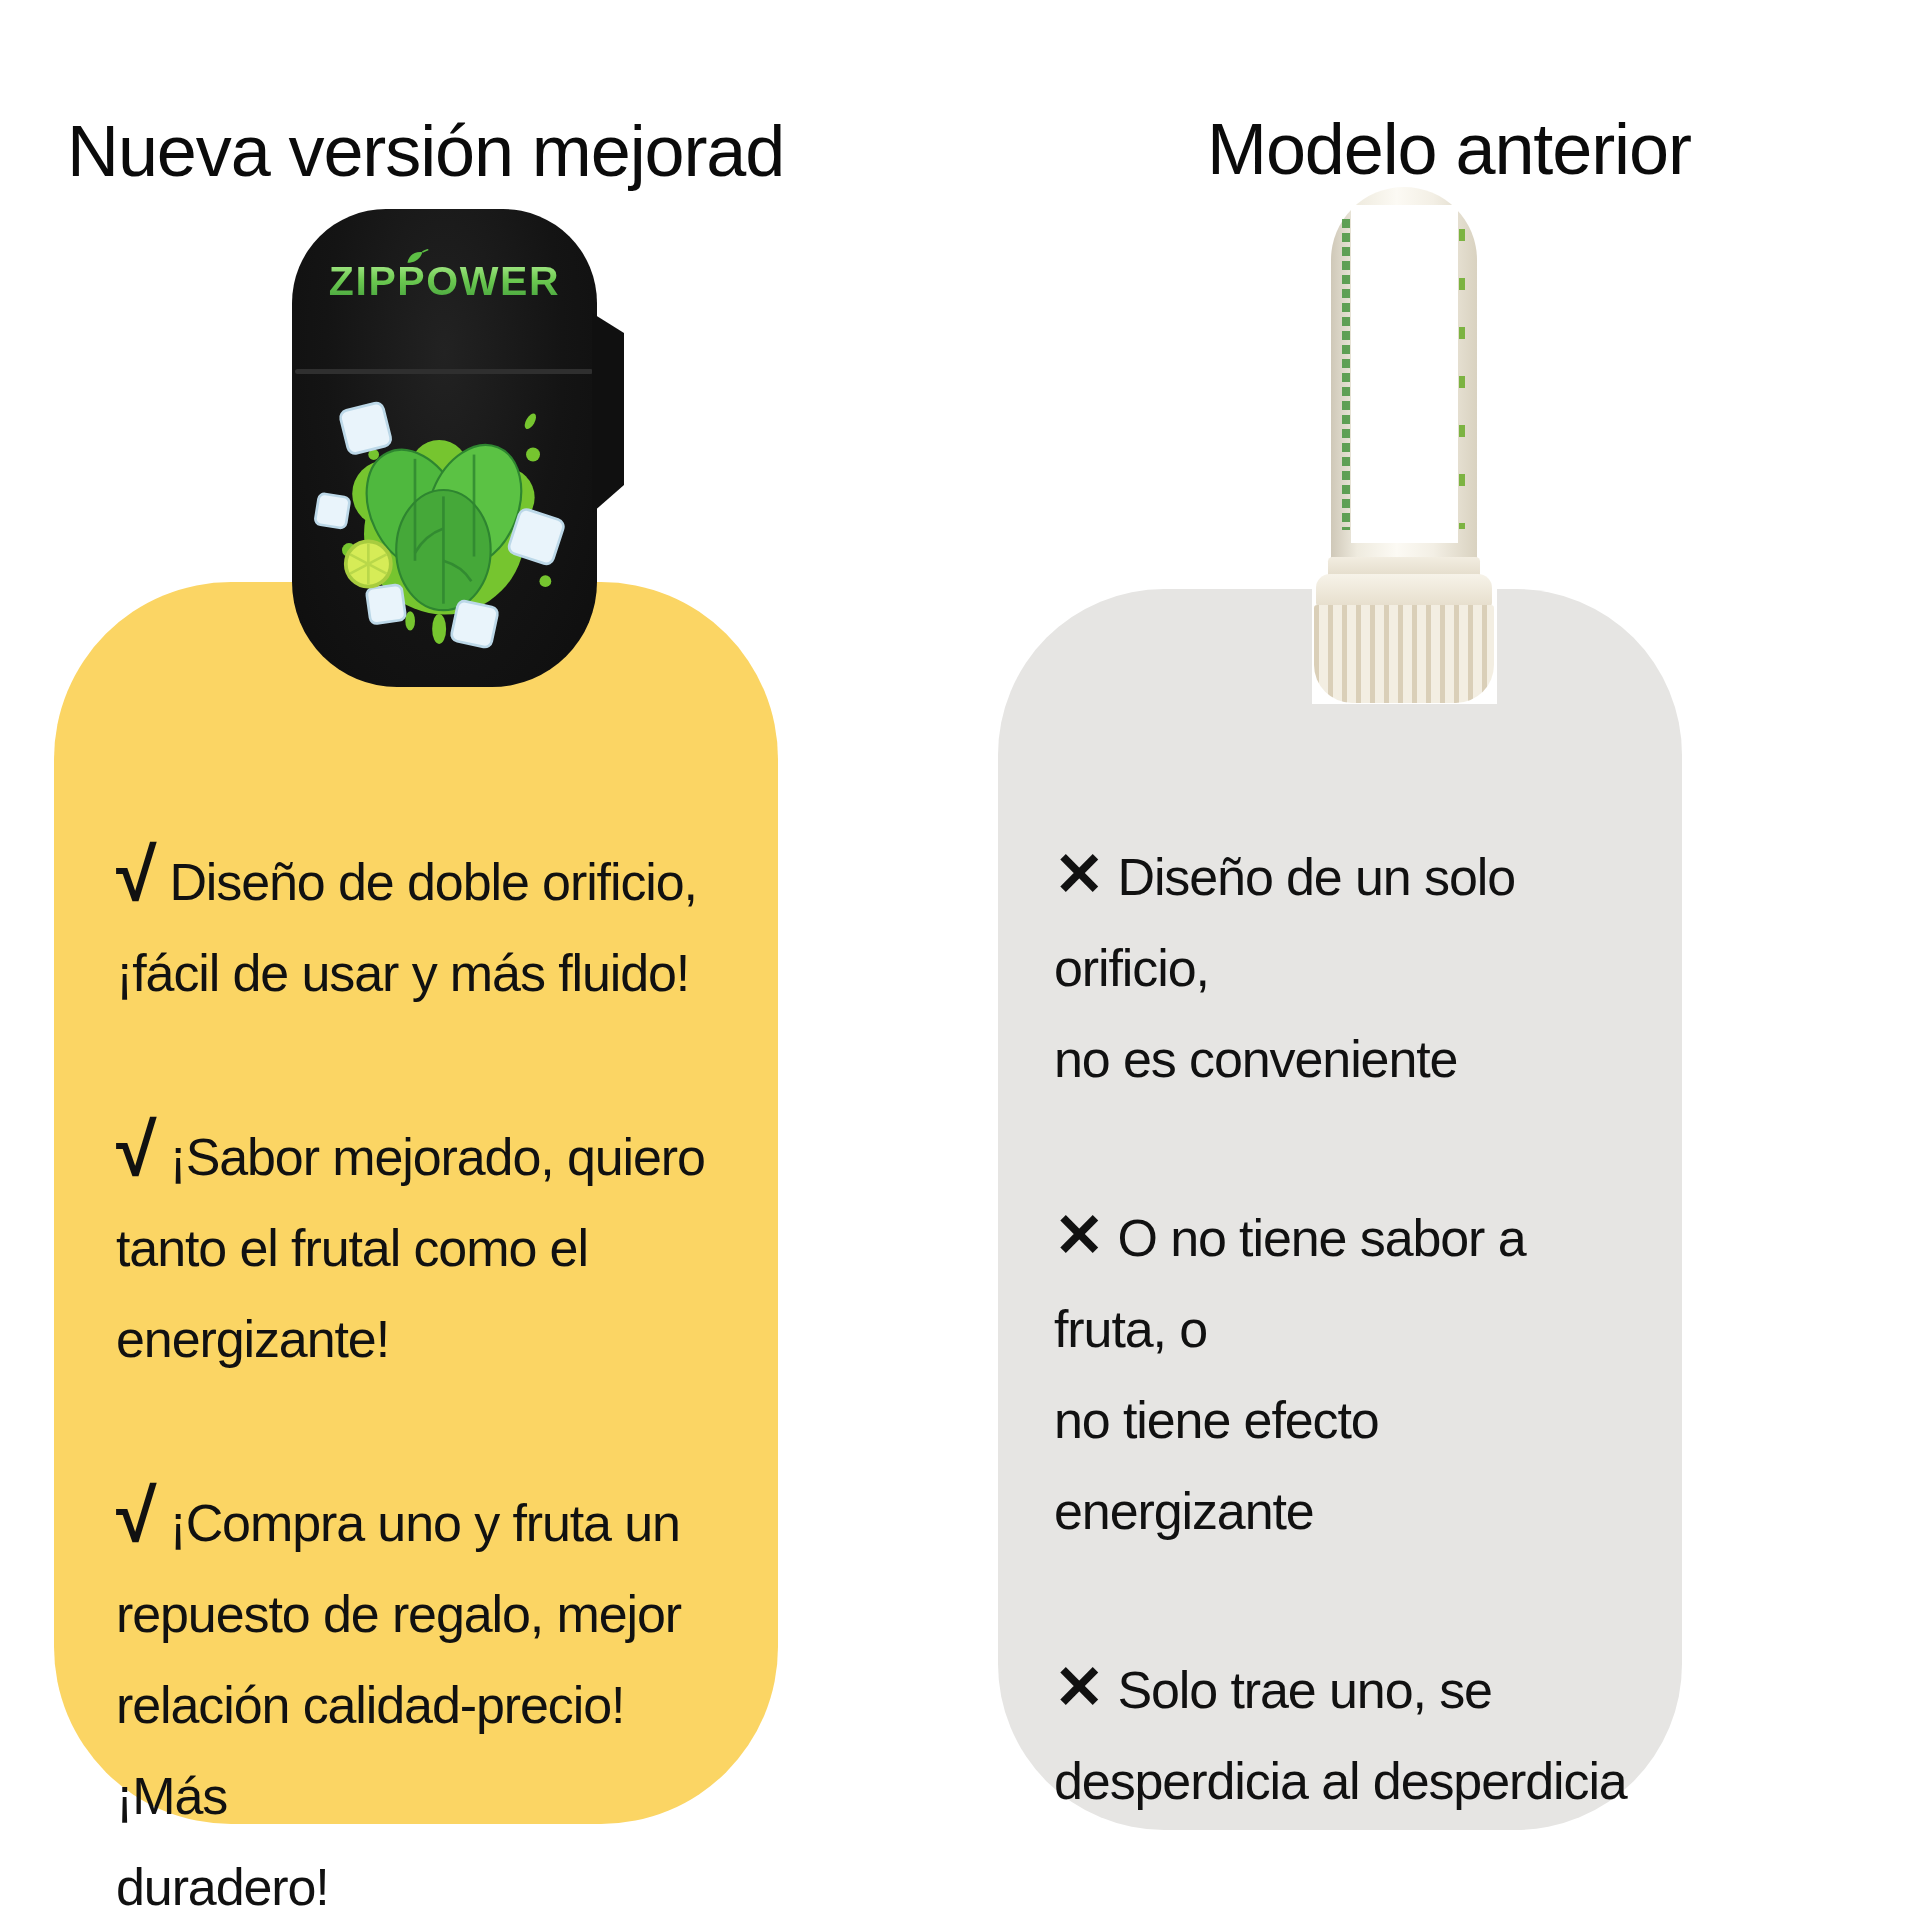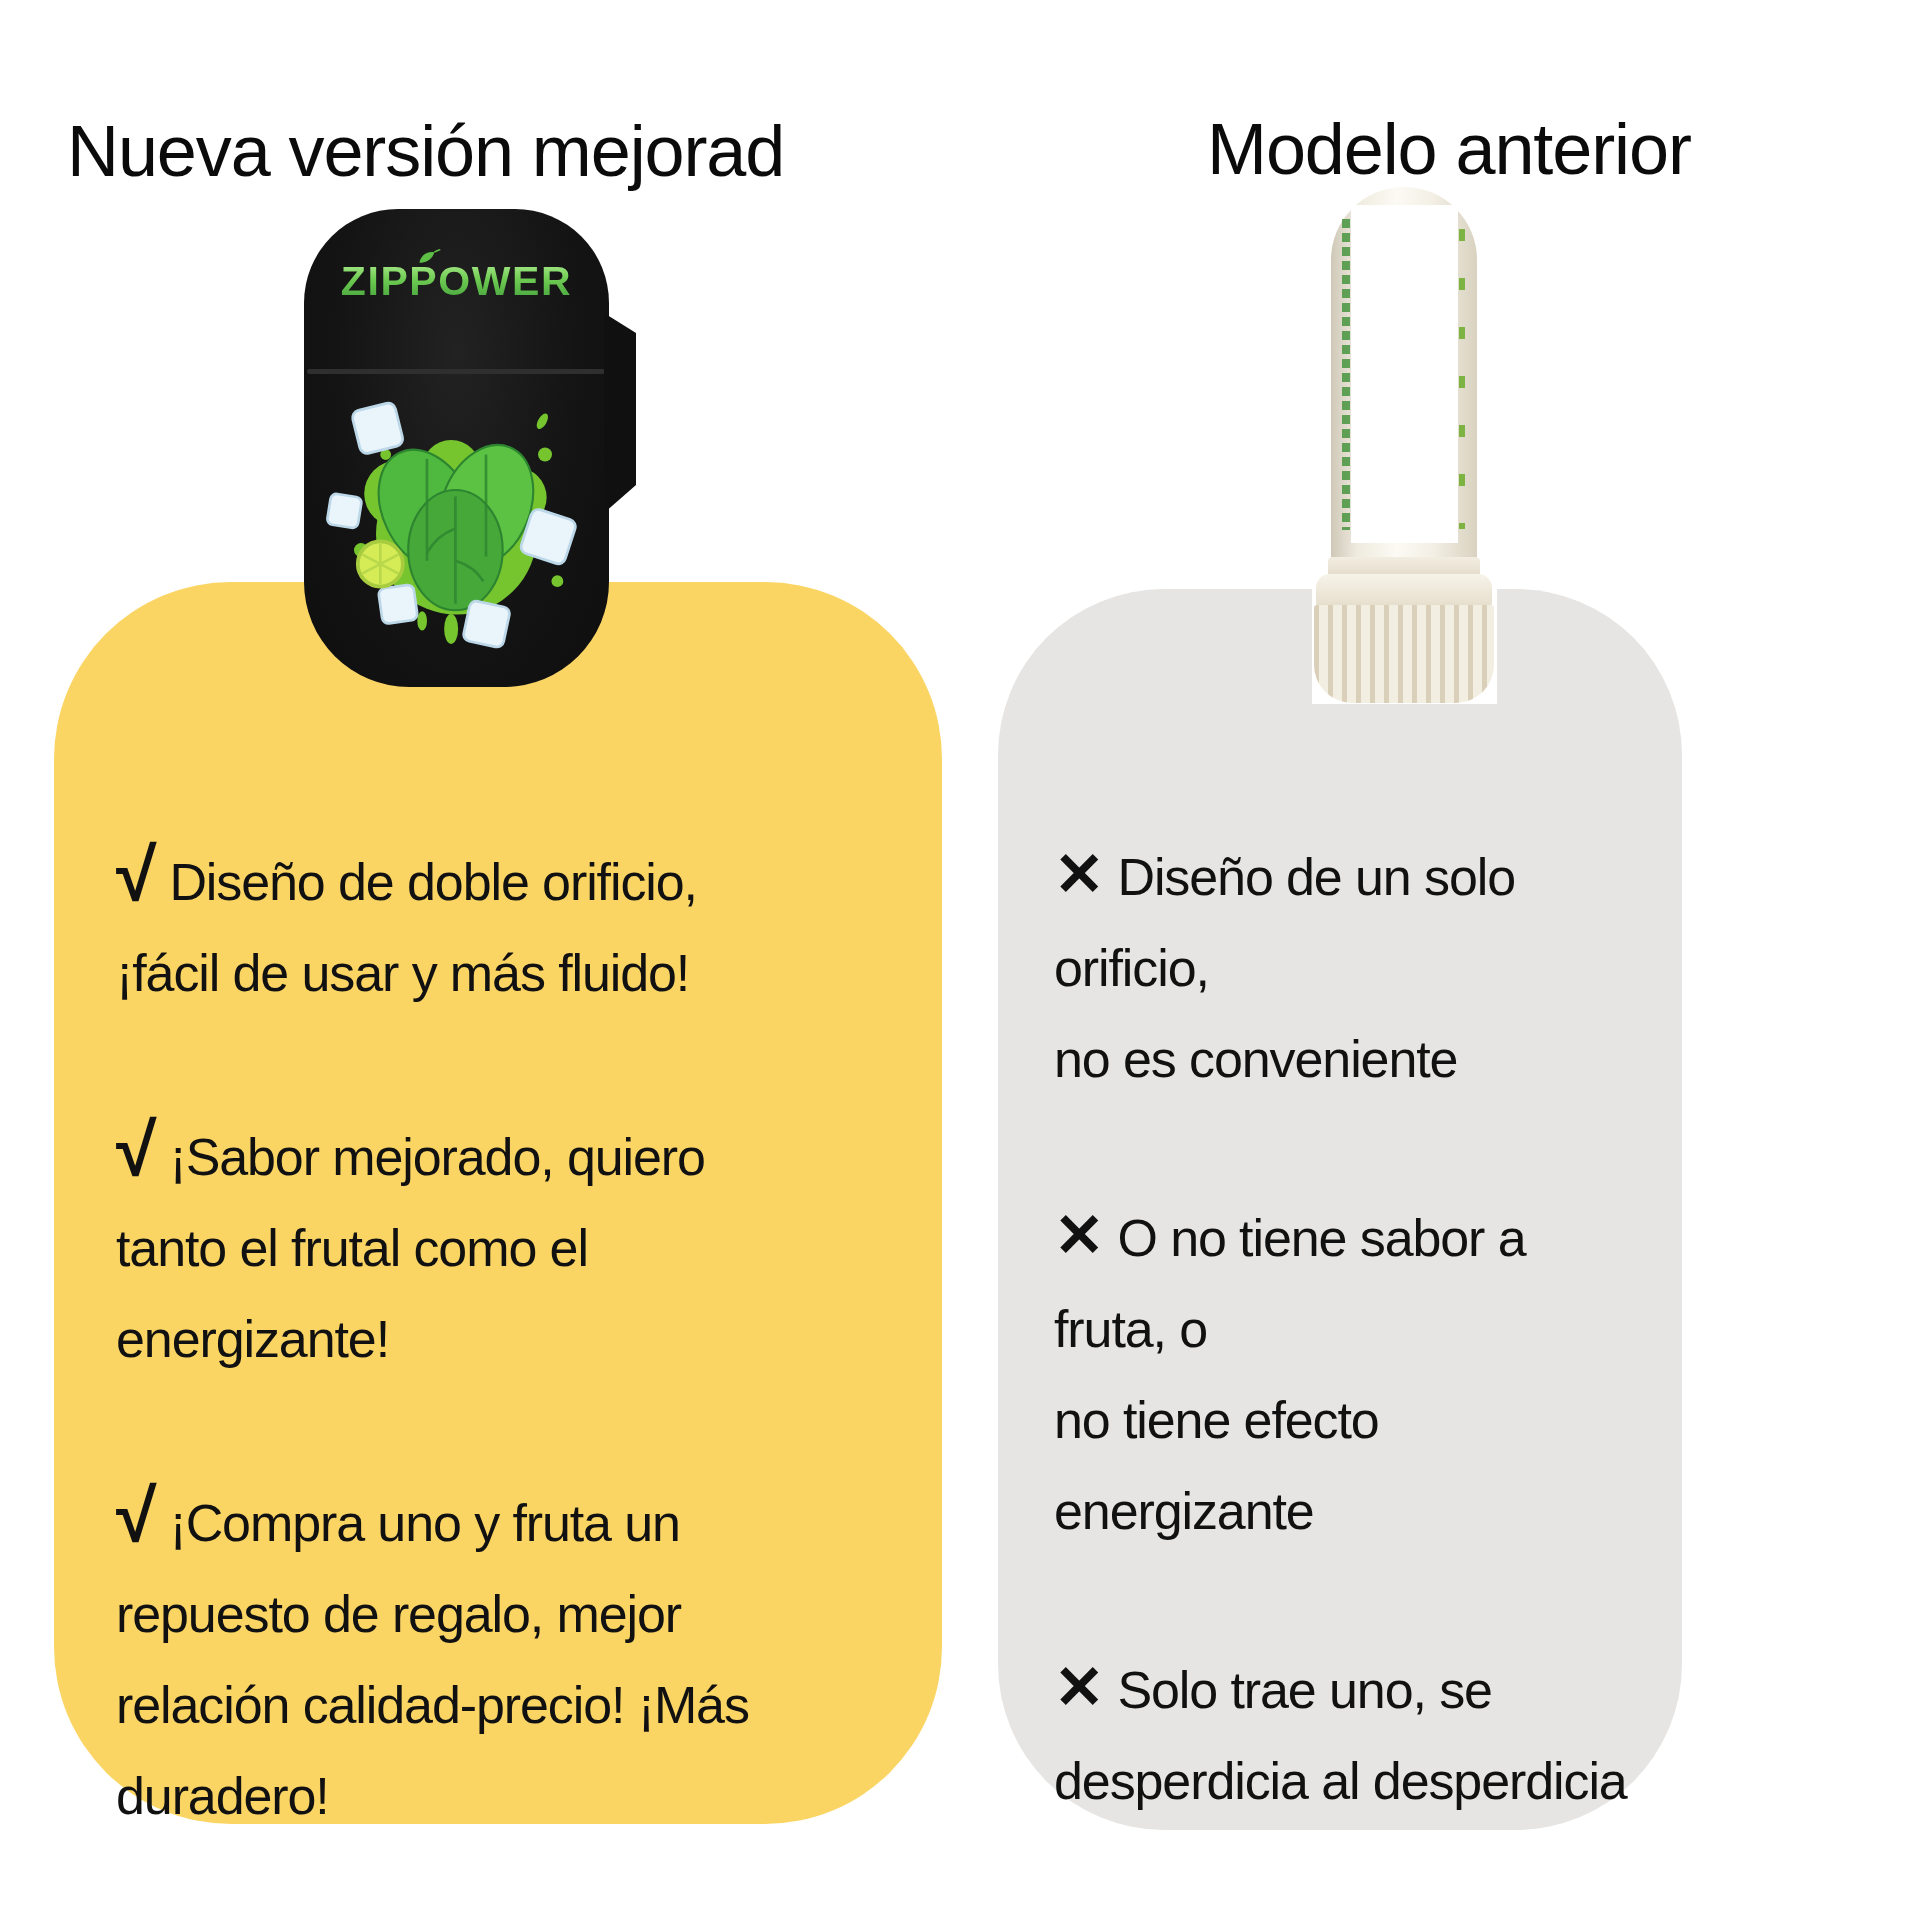--- a/index.html
+++ b/index.html
@@ -4,32 +4,32 @@
 <style>
   html,body{margin:0;padding:0;background:#ffffff;width:1926px;height:1926px;
     font-family:"Liberation Sans", sans-serif;color:#111;overflow:hidden;}
   .abs{position:absolute;}
   
   .title{font-size:72px;letter-spacing:-1.1px;color:#0b0b0b;white-space:nowrap;}
   #title-left{left:67px;top:110px;}
   #title-right{left:1207px;top:108px;}
   
   .card{box-sizing:border-box;}
-  #left-card{left:54px;top:582px;width:888px;height:1242px;background:var(--left-card,#FBD564);
+  #left-card{left:54px;top:582px;width:724px;height:1242px;background:var(--left-card,#FBD564);
     border-radius:177px;padding:247px 59px 0 62px;}
   #right-card{left:998px;top:589px;width:684px;height:1241px;background:var(--right-card,#E6E5E3);
     border-radius:166px;padding:240px 48px 0 56px;}
   
   .bullet{margin:0 0 85px 0;font-size:52px;line-height:91px;letter-spacing:-1.1px;}
   .bullet .line{display:block;}
   .mark{font-weight:700;margin-right:14px;}
   .mark-check{font-size:1.42em;}
   .mark-x{font-size:1.16em;}
   
-  #case-wrap{left:292px;top:209px;width:338px;height:478px;z-index:3;margin-left:12px;}
+  #case-wrap{left:292px;top:209px;width:338px;height:478px;z-index:3;}
   #case-body{position:absolute;left:0;top:0;width:305px;height:478px;background:
     radial-gradient(ellipse at 50% 30%, #222 0%, #141414 55%, #0e0e0e 100%);
     border-radius:94px 94px 105px 105px;}
   #case-latch{position:absolute;left:300px;top:104px;width:32px;height:200px;background:#101010;
     clip-path:polygon(0 0,100% 10%,100% 86%,0 100%);}
   #case-seam{position:absolute;left:3.2px;top:160px;width:298px;height:4.8px;background:#2f2f2f;border-radius:2.7px;}
   #case-logo{position:absolute;left:0;top:49px;width:305px;text-align:center;font-size:41px;font-weight:800;
     letter-spacing:1.6px;background:linear-gradient(180deg,#b9f29a 0%,#6ecb52 45%,#3e9b38 100%);
     -webkit-background-clip:text;background-clip:text;color:transparent;}
   #logo-leaf{position:absolute;left:112px;top:40px;}

